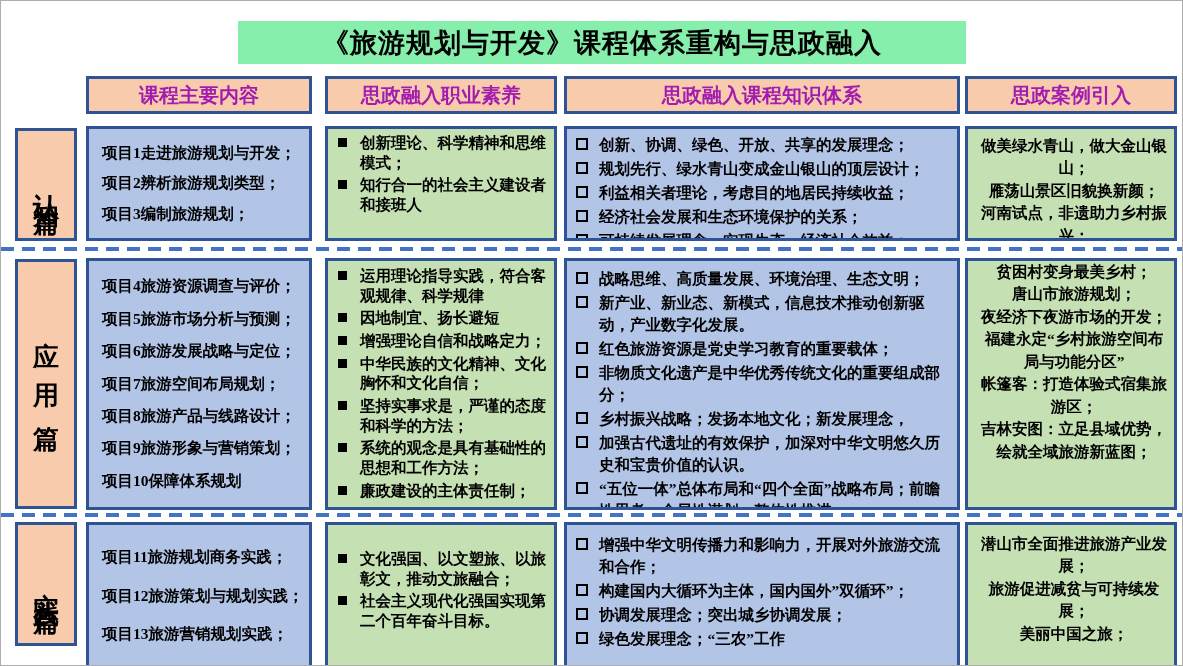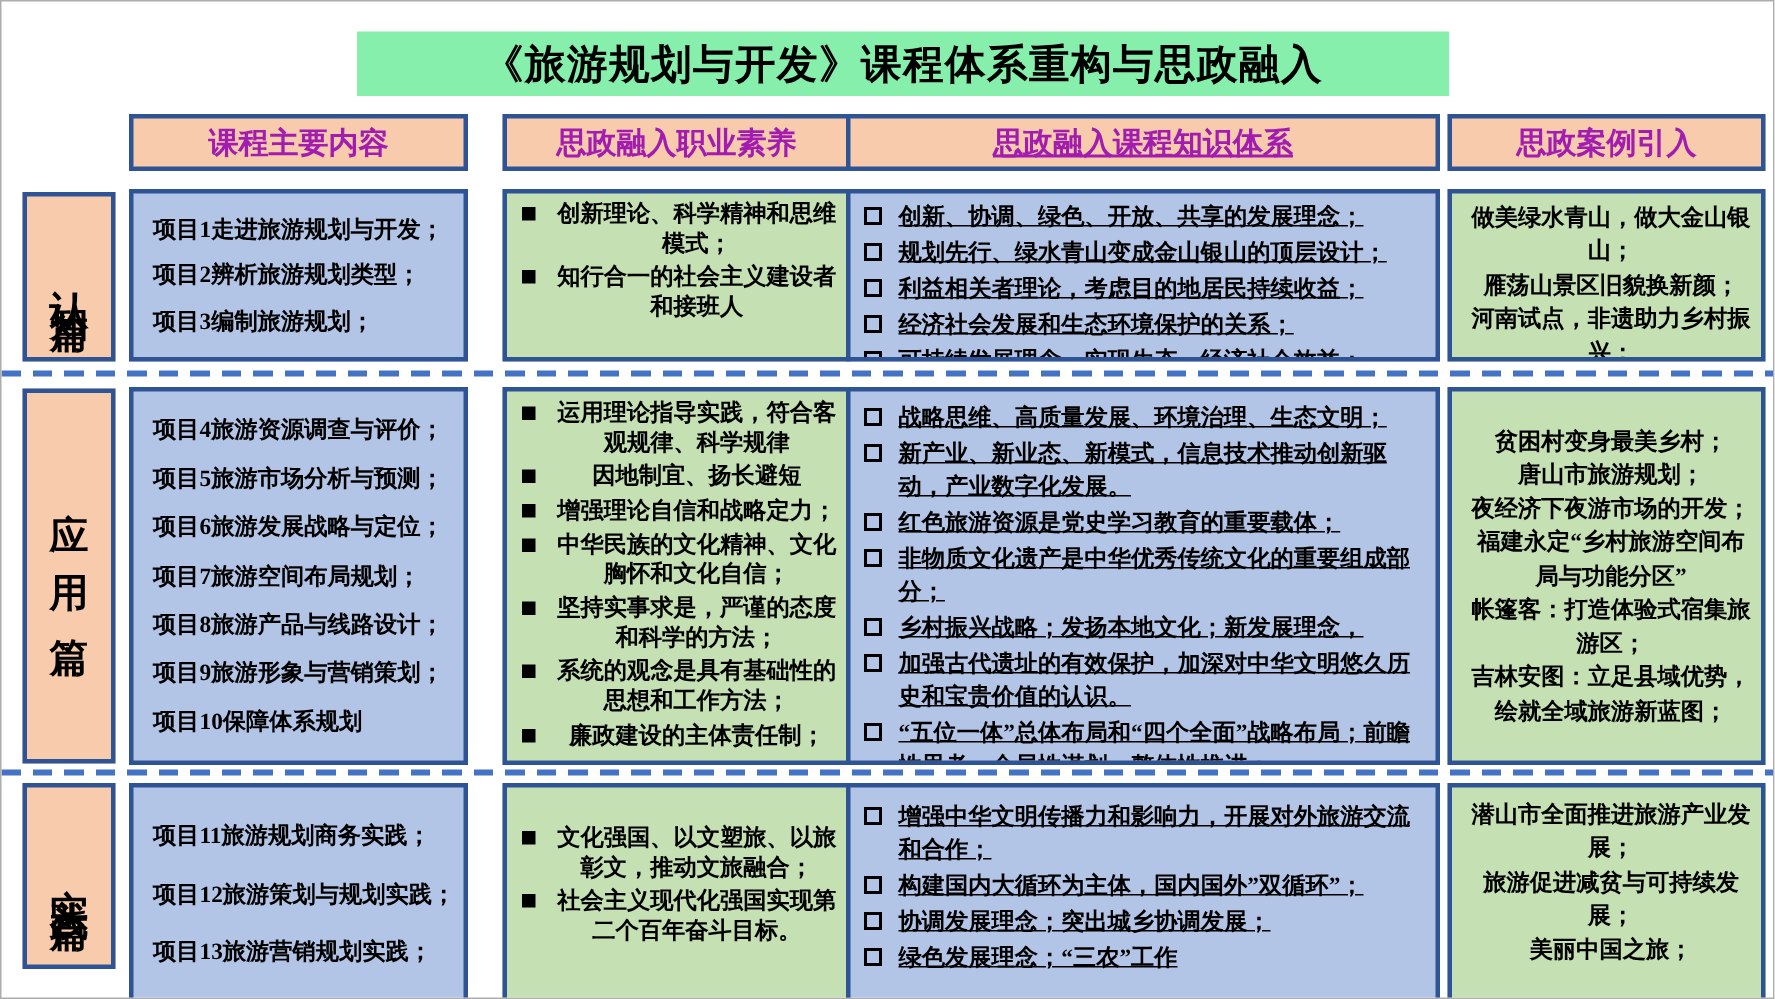--- a/index.html
+++ b/index.html
@@ -38,22 +38,22 @@
   .cell{
     position:absolute;
     border:3px solid #2F5496;box-sizing:border-box;
     font-weight:bold;font-size:15.5px;color:#000;
     overflow:hidden;
   }
   .blue{background:#B3C5E7;}
   .green{background:#C5E0B3;}
   
   .col1{left:85px;width:226px;}
-  .col2{left:334px;width:232px;text-align:center;}
-  .col3{left:563px;width:396px;text-decoration:underline;}
+  .col2{left:324px;width:232px;}
+  .col3{left:563px;width:396px;}
   .col4{left:964px;width:212px;}
   
   .rowH{top:75px;height:38px;}
   .row1{top:125px;height:115px;}
   .row2{top:257px;height:252px;}
   .row3{top:521px;height:148px;}
   .lab1{top:127px;height:113px;}
   .lab2{top:258px;height:250px;}
   .lab3{top:521px;height:124px;}
   .ls-sm{letter-spacing:8px;}
@@ -162,21 +162,21 @@
       <li>战略思维、高质量发展、环境治理、生态文明；</li>
       <li>新产业、新业态、新模式，信息技术推动创新驱动，产业数字化发展。</li>
       <li>红色旅游资源是党史学习教育的重要载体；</li>
       <li>非物质文化遗产是中华优秀传统文化的重要组成部分；</li>
       <li>乡村振兴战略；发扬本地文化；新发展理念，</li>
       <li>加强古代遗址的有效保护，加深对中华文明悠久历史和宝贵价值的认识。</li>
       <li>“五位一体”总体布局和“四个全面”战略布局；前瞻性思考、全局性谋划、整体性推进；</li>
     </ul>
   </div>
   <div class="cell green col4 row2">
-    <ul class="case-list" style="padding-top:23px">
+    <ul class="case-list" style="padding-top:0">
       <li>贫困村变身最美乡村；</li>
       <li>唐山市旅游规划；</li>
       <li>夜经济下夜游市场的开发；</li>
       <li>福建永定“乡村旅游空间布局与功能分区”</li>
       <li>帐篷客：打造体验式宿集旅游区；</li>
       <li>吉林安图：立足县域优势，绘就全域旅游新蓝图；</li>
     </ul>
   </div>
 
   <div class="dash dash2"></div>

